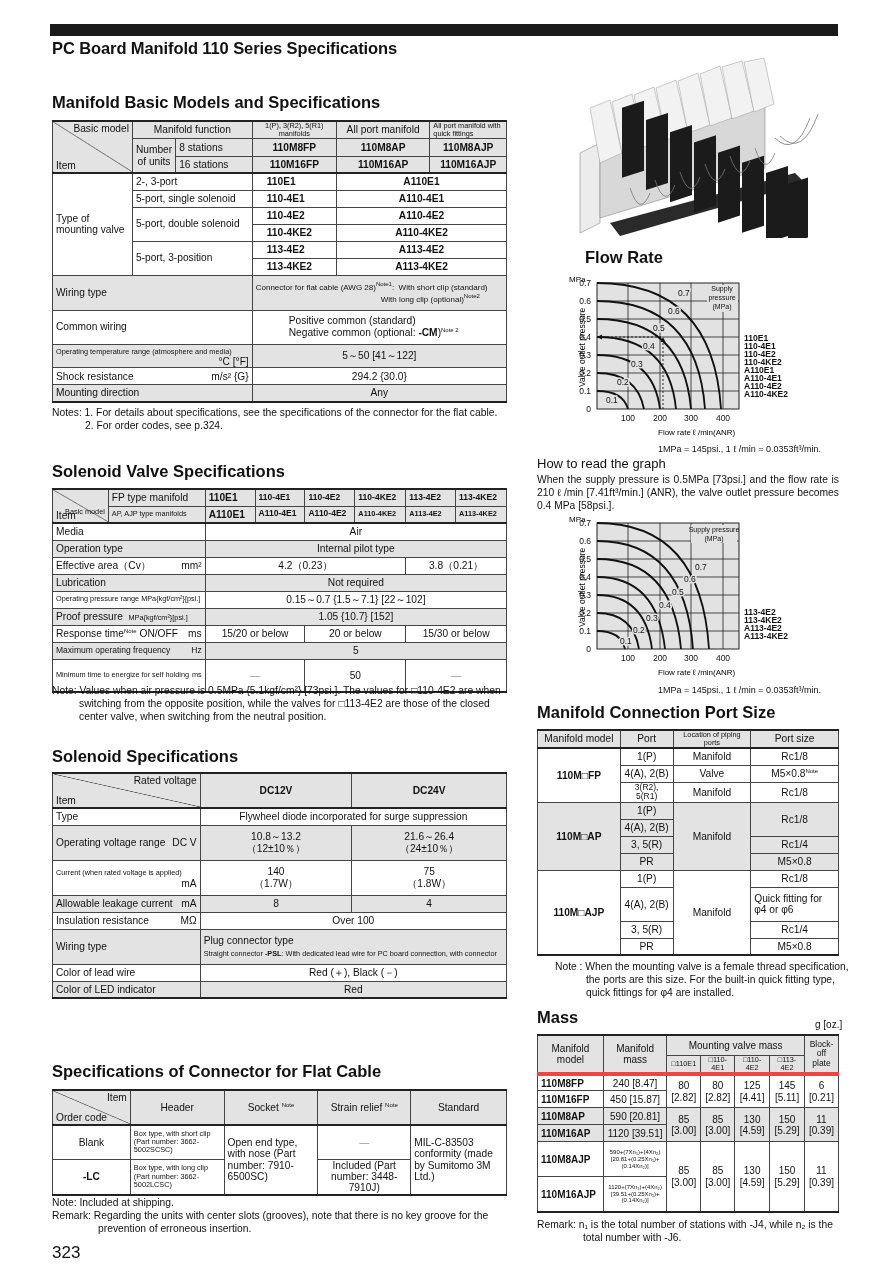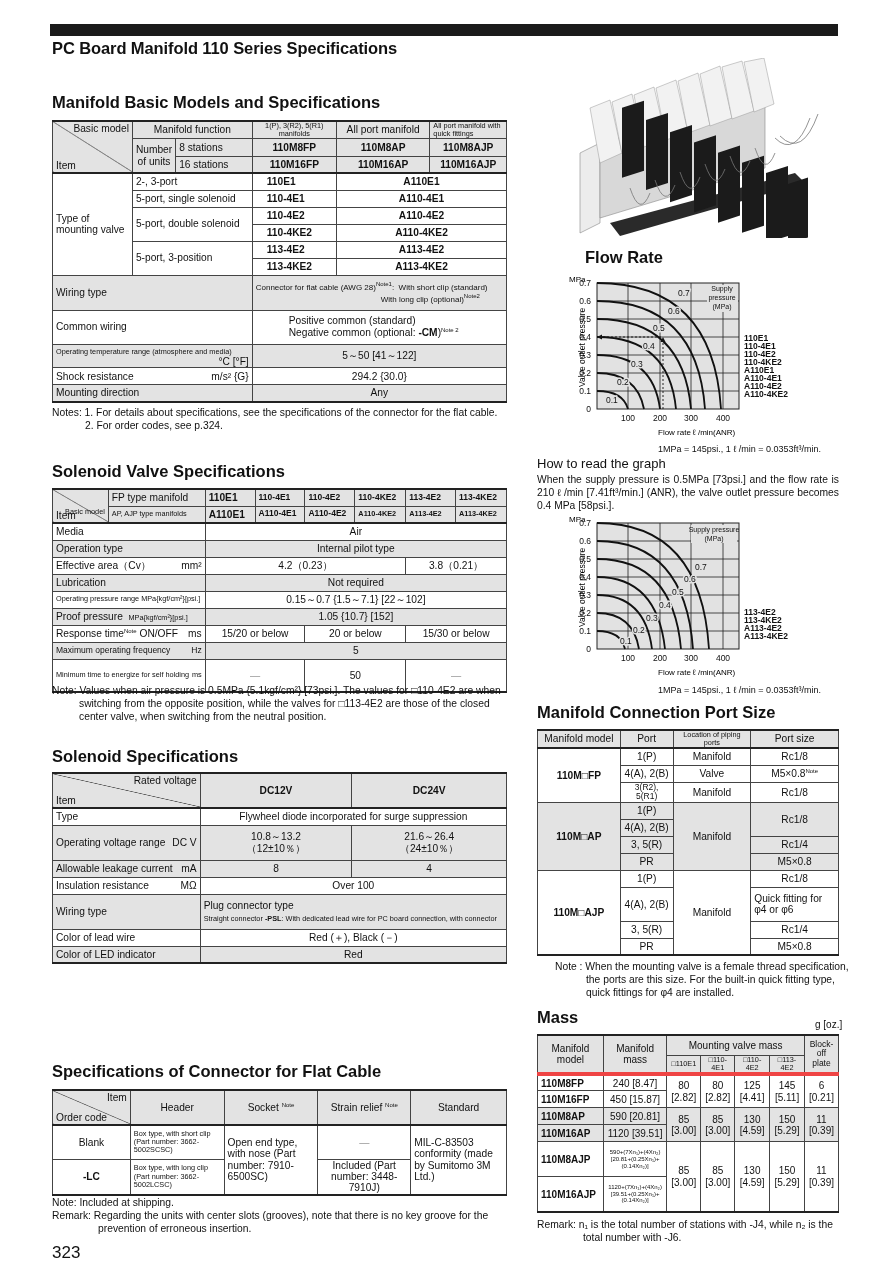--- a/index.html
+++ b/index.html
@@ -269,20 +269,25 @@
   </tr>
   <tr style="height:17px">
         <td>Type</td>
         <td colspan="2" class="c">Flywheel diode incorporated for surge suppression</td>
       </tr>
   <tr class="shade" style="height:35px">
     <td><span>Operating voltage range</span><span style="float:right">DC V</span></td>
     <td class="c"><span>10.8～13.2</span><br><span>（12±10％）</span></td>
     <td class="c"><span>21.6～26.4</span><br><span>（24±10％）</span></td>
   </tr>
+  <tr style="height:35px">
+    <td><span class="tiny">Current (when rated voltage is applied)</span><span style="float:right">mA</span></td>
+    <td class="c"><span>140</span><br><span>（1.7W）</span></td>
+    <td class="c"><span>75</span><br><span>（1.8W）</span></td>
+  </tr>
   <tr class="shade" style="height:17px">
     <td><span>Allowable leakage current</span><span style="float:right">mA</span></td>
     <td class="c">8</td>
     <td class="c">4</td>
   </tr>
   <tr style="height:17px">
     <td><span>Insulation resistance</span><span style="float:right">MΩ</span></td>
     <td colspan="2" class="c">Over 100</td>
   </tr>
   <tr class="shade" style="height:35px">

